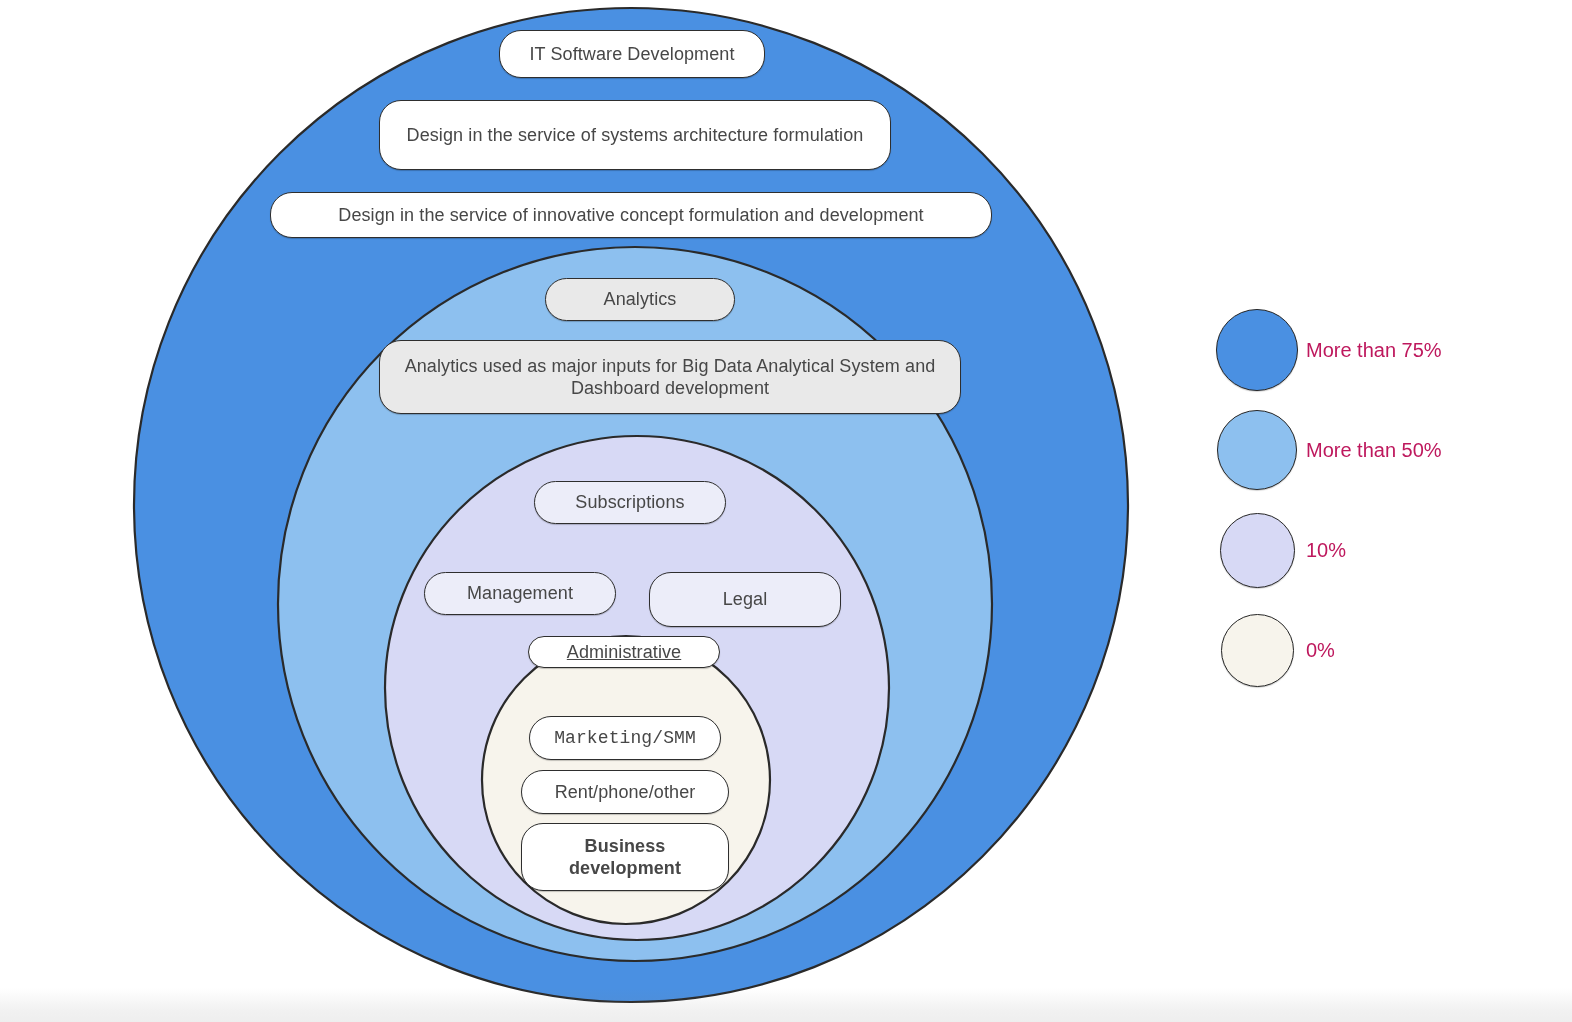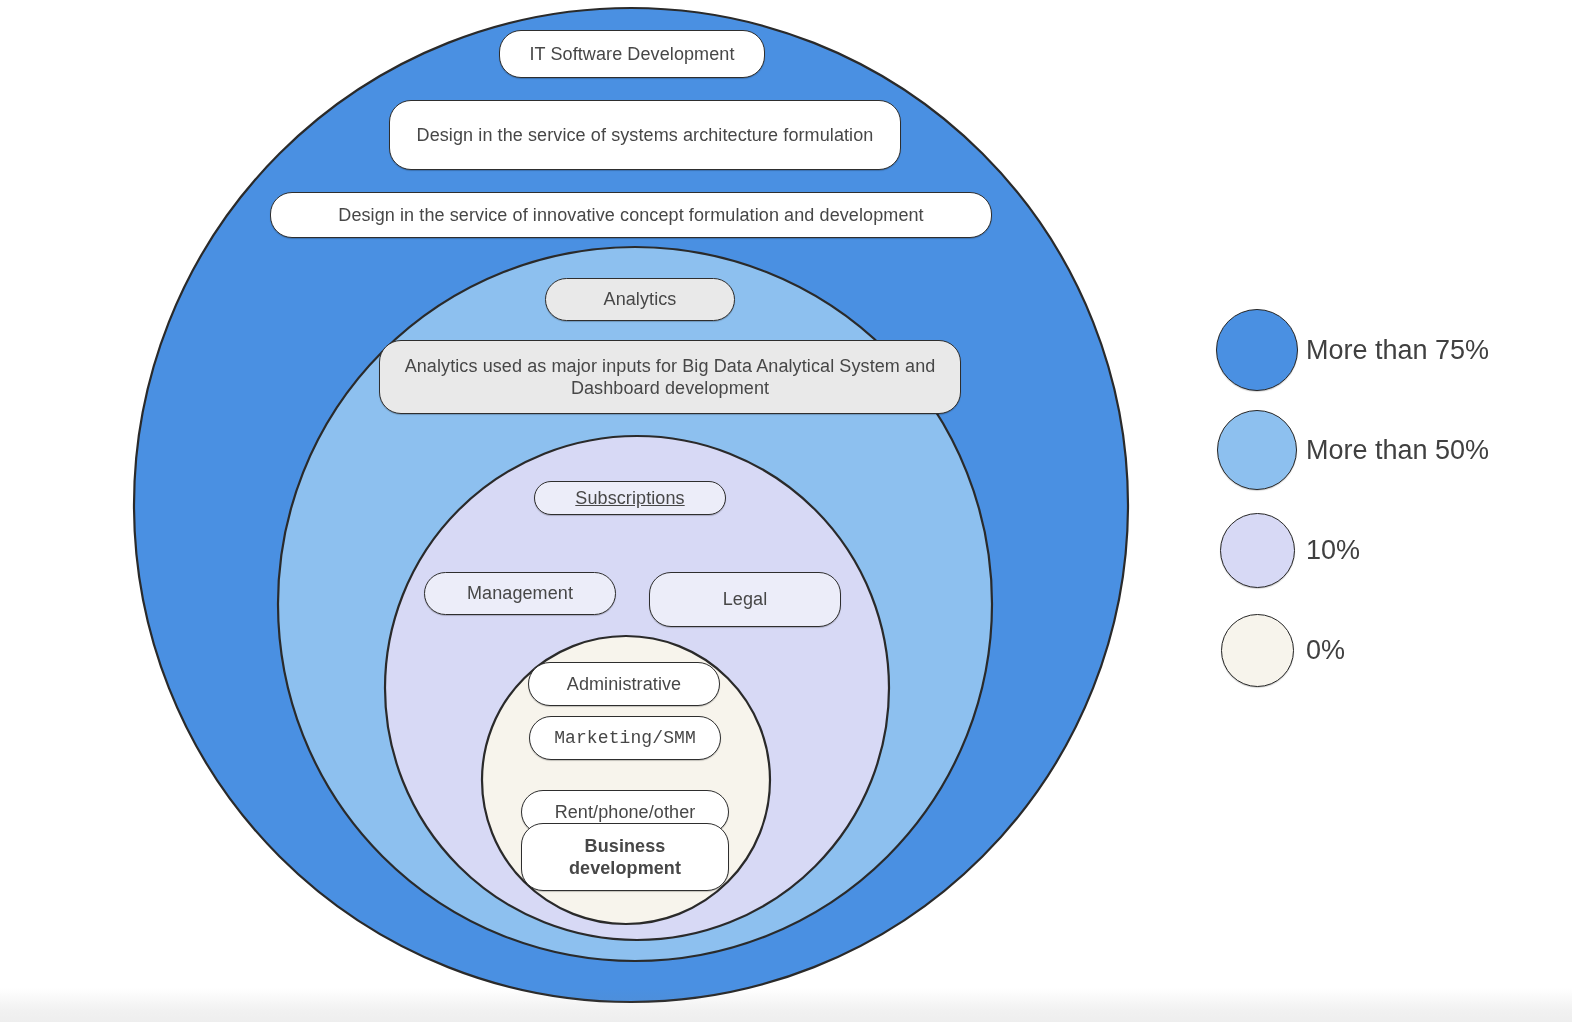--- a/index.html
+++ b/index.html
@@ -68,69 +68,69 @@
     align-items: center;
     height: 100px;
   }
   .legend-swatch {
     border: 1.7px solid #262626;
     border-radius: 50%;
     flex: 0 0 auto;
     box-shadow: 0 1px 1px rgba(0,0,0,0.18);
   }
   .legend-label {
-    color: #404040;
-    font-size: 27px;
+    color: #be185d;
+    font-size: 20px;
     white-space: nowrap;
   }
 </style>
 </head>
 <body>
 
 <div id="stage">
 
   <svg id="venn" viewBox="0 0 1572 1022">
     <circle id="c0" stroke-width="2.2" cx="631" cy="505" r="497" fill="#4a90e2" stroke="#2a2a2a"></circle>
     <circle id="c1" stroke-width="2.2" cx="635" cy="604" r="357" fill="#8dc0ef" stroke="#2a2a2a"></circle>
     <circle id="c2" stroke-width="2.2" cx="637" cy="688" r="252" fill="#d7d9f5" stroke="#2a2a2a"></circle>
     <circle id="c3" stroke-width="2.2" cx="626" cy="780" r="144" fill="#f7f4ec" stroke="#2a2a2a"></circle>
   </svg>
 
   <div id="labels-layer">
       <div class="pill white" style="left: 499px; top: 30px; width: 266px; height: 48px;">
         <span>IT Software Development</span>
       </div>
-      <div class="pill white" style="left: 379px; top: 100px; width: 512px; height: 70px; margin-left: 10px;">
+      <div class="pill white" style="left: 379px; top: 100px; width: 512px; height: 70px;">
         <span>Design in the service of systems architecture formulation</span>
       </div>
       <div class="pill white" style="left: 270px; top: 192px; width: 722px; height: 46px;">
         <span>Design in the service of innovative concept formulation and development</span>
       </div>
       <div class="pill grey" style="left: 545px; top: 278px; width: 190px; height: 43px;">
         <span>Analytics</span>
       </div>
       <div class="pill grey" style="left: 379px; top: 340px; width: 582px; height: 74px;">
         <span>Analytics used as major inputs for Big Data Analytical System and Dashboard development</span>
       </div>
-      <div class="pill lav" style="left: 534px; top: 481px; width: 192px; height: 34px; text-decoration: underline;">
+      <div class="pill lav" style="left: 534px; top: 481px; width: 192px; height: 43px;">
         <span>Subscriptions</span>
       </div>
       <div class="pill lav" style="left: 424px; top: 572px; width: 192px; height: 43px;">
         <span>Management</span>
       </div>
       <div class="pill lav" style="left: 649px; top: 572px; width: 192px; height: 55px;">
         <span>Legal</span>
       </div>
-      <div class="pill white" style="left: 528px; top: 662px; width: 192px; height: 44px;">
+      <div class="pill white" style="left: 528px; top: 636px; width: 192px; height: 32px; text-decoration: underline;">
         <span>Administrative</span>
       </div>
       <div class="pill white" style="left: 529px; top: 716px; width: 192px; height: 44px; font-family: Liberation Mono, monospace;">
         <span>Marketing/SMM</span>
       </div>
-      <div class="pill white" style="left: 521px; top: 770px; width: 208px; height: 44px; margin-top: 20px;">
+      <div class="pill white" style="left: 521px; top: 770px; width: 208px; height: 44px;">
         <span>Rent/phone/other</span>
       </div>
       <div class="pill white" style="left: 521px; top: 823px; width: 208px; height: 68px; font-weight: bold;">
         <span>Business development</span>
       </div>
     </div>
 
   <div id="legend">
       <div class="legend-row">
         <div class="legend-swatch" style="width: 80px; height: 80px; background: rgb(74, 144, 226); margin-left: 0px; margin-right: 8px;"></div>

